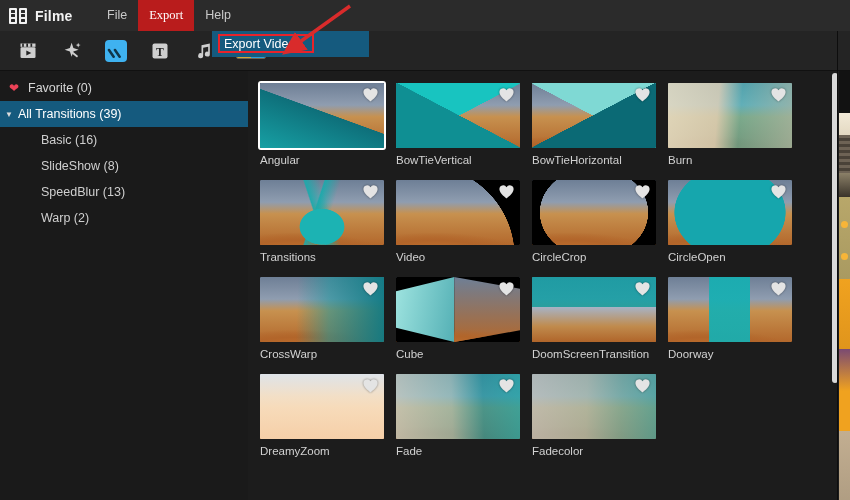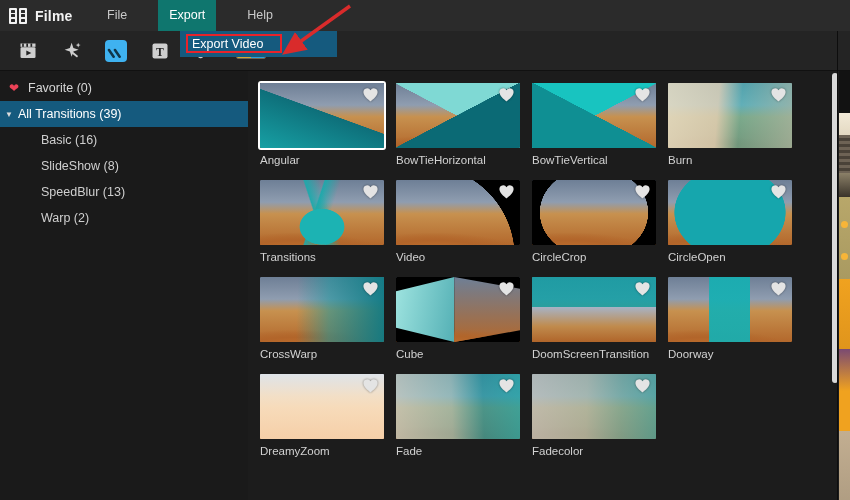--- a/index.html
+++ b/index.html
@@ -22,30 +22,30 @@
   .logo-film {
     width:19px; height:16px; display:flex; gap:2px; align-items:stretch;
   }
   .logo-col {
     width:8px; background:#f2f2f2; border-radius:1px;
     display:flex; flex-direction:column; justify-content:space-between;
     padding:2px 0; align-items:center;
   }
   .logo-hole { width:4px; height:3px; background:#2b2b2b; border-radius:0.5px; }
   .brand-name { font-size:14px; color:#f2f2f2; font-weight:bold; letter-spacing:.2px; }
-  .menu-items { display:flex; align-items:center; height:31px;gap:20px; }
+  .menu-items { display:flex; align-items:center; height:31px; }
   .menu-item {
     padding:0 11px; height:31px; line-height:31px;
     font-size:12.5px; color:#c9c9c9; cursor:default;
   }
-  .menu-item.active { background:#0f766e; color:#ffffff; }
+  .menu-item.active { background:#b91c1c; color:#ffffff;font-family:Liberation Serif, serif; }
 
   
   .dropdown {
-    position:absolute; left:180px; top:31px; width:157px; height:26px;
+    position:absolute; left:212px; top:31px; width:157px; height:26px;
     background:#155a7e; z-index:40;
   }
   .dropdown-item {
     position:absolute; left:6px; top:3px; width:96px; height:19px;
     border:2px solid #e8232a;
     font-size:12.5px; color:#ffffff;
     display:flex; align-items:center; padding-left:4px;
     cursor:default; box-sizing:border-box;
   }
   .arrow-svg { position:absolute; left:275px; top:0; width:90px; height:56px; z-index:45; pointer-events:none; }
@@ -304,36 +304,36 @@
             <div class="ov" style="background:linear-gradient(200deg,rgba(0,0,0,0) 46%,#0e6f7a 46.5%,#17a0a4 100%)"></div>
             <svg class="heart-badge" viewBox="0 0 24 22">
               <path d="M12 21 C12 21 1.6 13.8 1.6 7.6 A5.6 5.6 0 0 1 12 4.6 A5.6 5.6 0 0 1 22.4 7.6 C22.4 13.8 12 21 12 21 Z" fill="#e4e4e4"></path>
             </svg>
           </div>
           <div class="cap">Angular</div>
         </div>
         <div class="cell">
           <div class="thumb">
             <div class="dune-base"></div>
+            <div class="ov" style="background:linear-gradient(to bottom left,rgba(0,0,0,0) 49.4%,#0f8f93 49.6%),linear-gradient(to top left,rgba(0,0,0,0) 49.4%,#18c4c0 49.6%)"></div>
+            <svg class="heart-badge" viewBox="0 0 24 22">
+              <path d="M12 21 C12 21 1.6 13.8 1.6 7.6 A5.6 5.6 0 0 1 12 4.6 A5.6 5.6 0 0 1 22.4 7.6 C22.4 13.8 12 21 12 21 Z" fill="#e4e4e4"></path>
+            </svg>
+          </div>
+          <div class="cap">BowTieVertical</div>
+        </div>
+        <div class="cell">
+          <div class="thumb">
+            <div class="dune-base"></div>
             <div class="ov" style="background:linear-gradient(to bottom right,rgba(0,0,0,0) 49.4%,#0b6a75 49.6%),linear-gradient(to top right,rgba(0,0,0,0) 49.4%,#7fd9d4 49.6%)"></div>
             <svg class="heart-badge" viewBox="0 0 24 22">
               <path d="M12 21 C12 21 1.6 13.8 1.6 7.6 A5.6 5.6 0 0 1 12 4.6 A5.6 5.6 0 0 1 22.4 7.6 C22.4 13.8 12 21 12 21 Z" fill="#e4e4e4"></path>
             </svg>
           </div>
           <div class="cap">BowTieHorizontal</div>
-        </div>
-        <div class="cell">
-          <div class="thumb">
-            <div class="dune-base"></div>
-            <div class="ov" style="background:linear-gradient(to bottom left,rgba(0,0,0,0) 49.4%,#0f8f93 49.6%),linear-gradient(to top left,rgba(0,0,0,0) 49.4%,#18c4c0 49.6%)"></div>
-            <svg class="heart-badge" viewBox="0 0 24 22">
-              <path d="M12 21 C12 21 1.6 13.8 1.6 7.6 A5.6 5.6 0 0 1 12 4.6 A5.6 5.6 0 0 1 22.4 7.6 C22.4 13.8 12 21 12 21 Z" fill="#e4e4e4"></path>
-            </svg>
-          </div>
-          <div class="cap">BowTieVertical</div>
         </div>
         <div class="cell">
           <div class="thumb">
             <div class="dune-base"></div>
             <div class="ov" style="background:linear-gradient(95deg,rgba(226,222,198,.88) 0%,rgba(214,210,186,.85) 40%,rgba(60,190,190,.55) 58%,rgba(150,185,170,.8) 100%)"></div>
             <svg class="heart-badge" viewBox="0 0 24 22">
               <path d="M12 21 C12 21 1.6 13.8 1.6 7.6 A5.6 5.6 0 0 1 12 4.6 A5.6 5.6 0 0 1 22.4 7.6 C22.4 13.8 12 21 12 21 Z" fill="#e4e4e4"></path>
             </svg>
           </div>
           <div class="cap">Burn</div>

